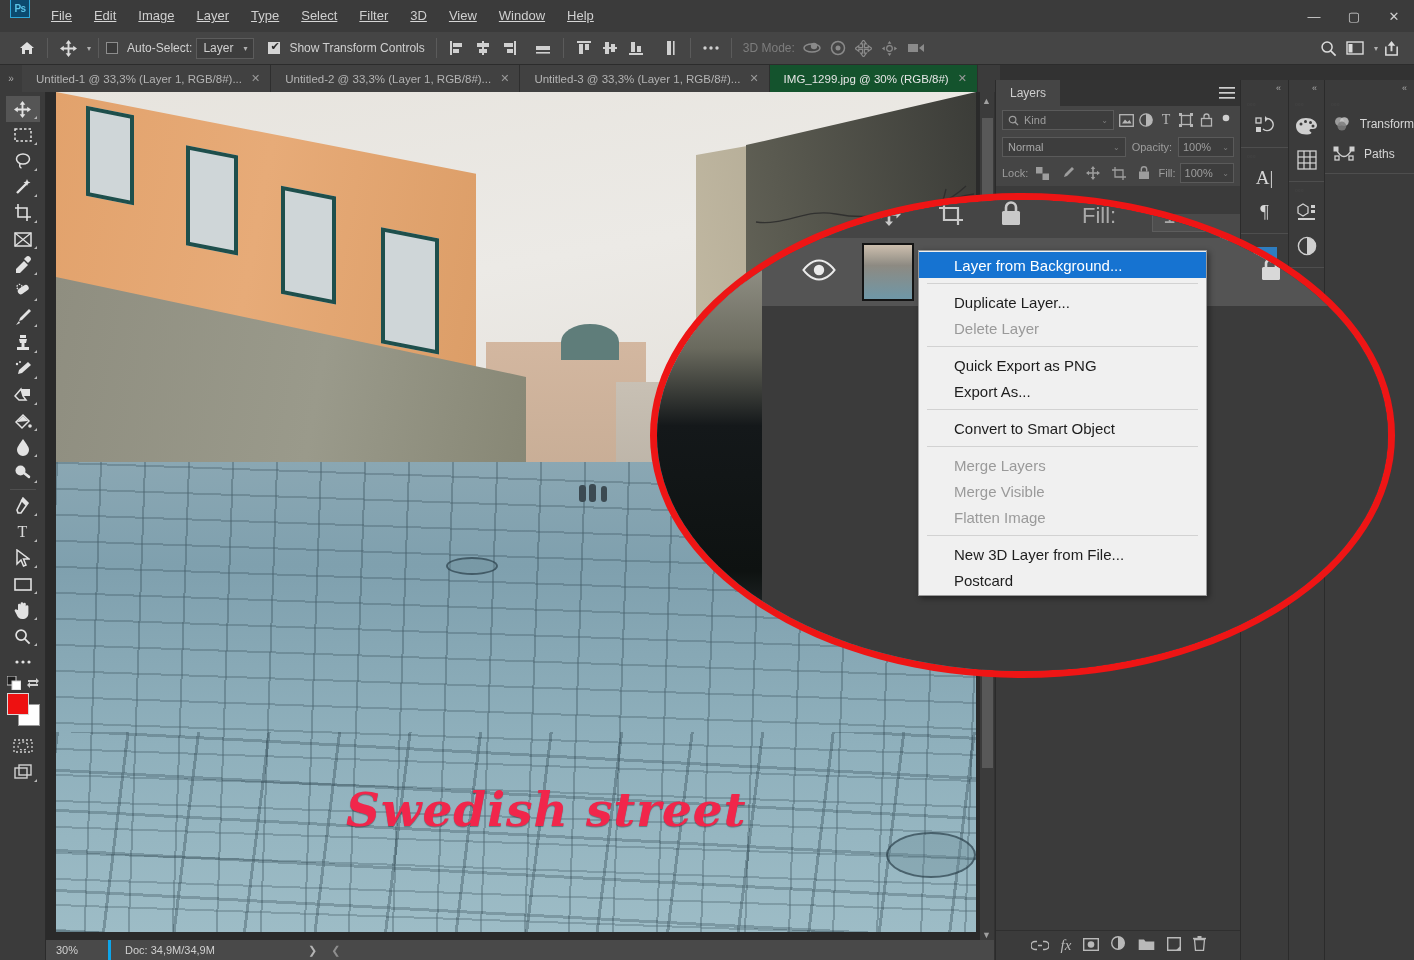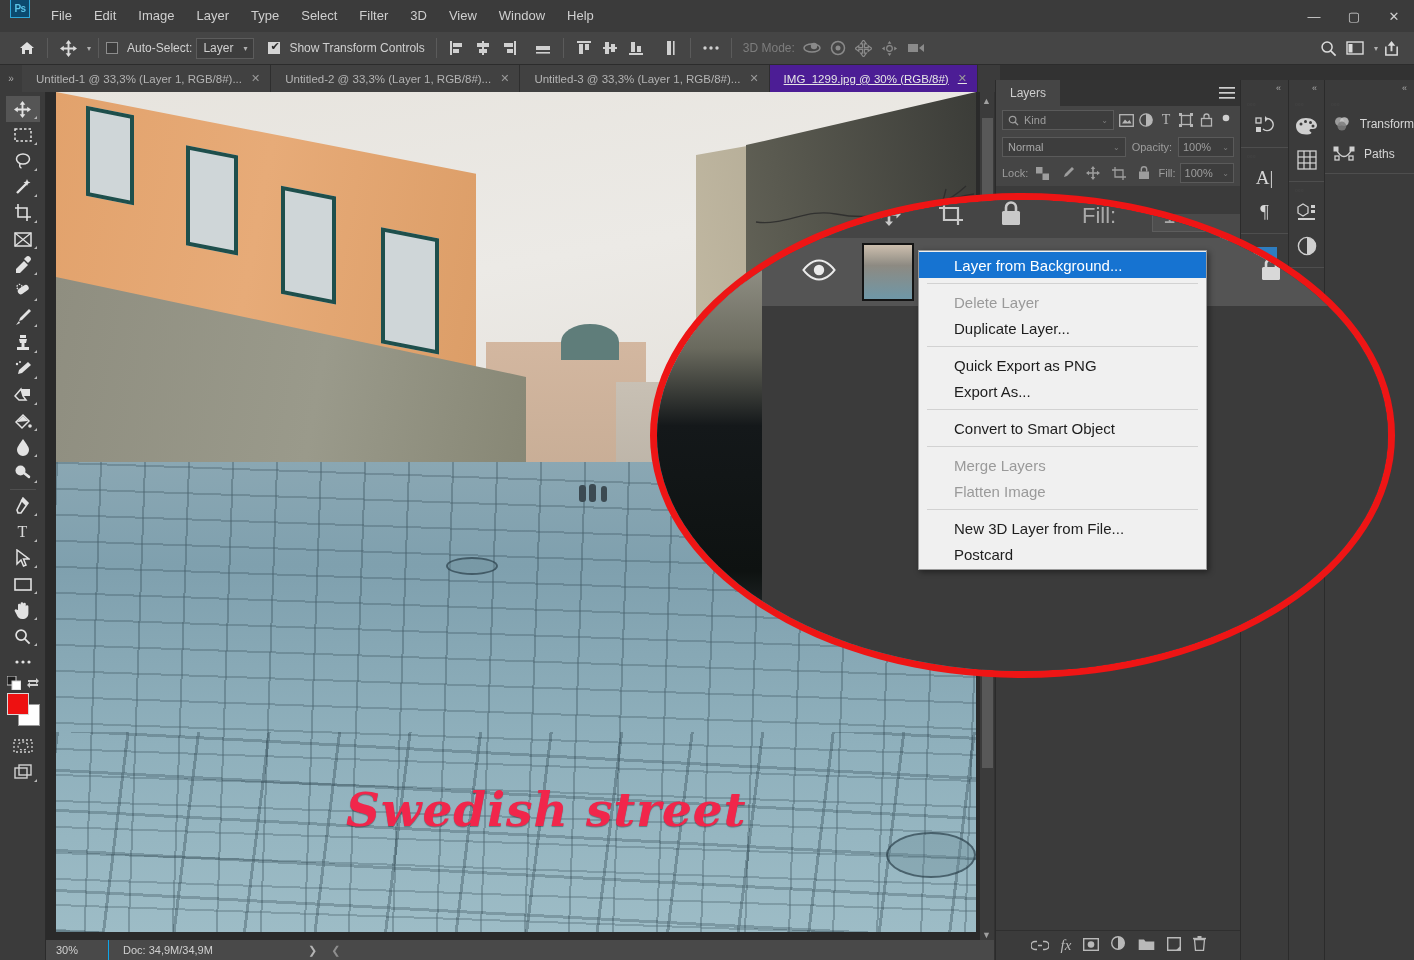--- a/index.html
+++ b/index.html
@@ -7,21 +7,21 @@
     font-family:"Liberation Sans", sans-serif; background:#3b3b3b; color:#d6d6d6; }
 
   #app { position:relative; width:1414px; height:960px; background:#323232; }
 
   
   .titlebar { position:absolute; left:0; top:0; width:1414px; height:32px;
      background:#3b3b3b; display:flex; align-items:center; }
   .ps-logo { width:20px; height:20px; margin:0 10px 16px 10px; border:1px solid #2fa7d8;
      background:#0c4a6e; color:#59c3e8; font-size:10px; font-weight:bold;
      display:flex; align-items:center; justify-content:center; letter-spacing:-.5px;}
-  .menubar { display:flex; align-items:center; height:32px; }
+  .menubar { display:flex; align-items:center; height:32px;text-decoration:underline; }
   .menubar .mi { padding:0 11px; font-size:13px; color:#cfcfcf; line-height:32px; cursor:default;}
   .wctrl { position:absolute; right:0; top:0; height:32px; display:flex; }
   .wctrl div { width:40px; height:32px; display:flex; align-items:center;
      justify-content:center; color:#cfcfcf; font-size:13px; }
 
   
   .optbar { position:absolute; left:0; top:32px; width:1414px; height:33px;
      background:#454545; border-bottom:1px solid #2c2c2c; display:flex; align-items:center; }
   .obsep { width:1px; height:20px; background:#5b5b5b; margin:0 7px; }
   .ob-ico { width:26px; height:24px; display:flex; align-items:center; justify-content:center;
@@ -38,21 +38,21 @@
   .caret { font-size:8px; color:#b0b0b0; margin-left:6px; }
 
   
   .tabbar { position:absolute; left:0; top:65px; width:1000px; height:27px;
     background:#3b3b3b; display:flex; align-items:flex-end; }
   .dblarrow { width:22px; height:27px; color:#a8a8a8; font-size:10px;
      display:flex; align-items:center; justify-content:center; }
   .tab { height:27px; padding:0 10px 0 14px; background:#414141; display:flex;
      align-items:center; font-size:11.5px; color:#b4b4b4; border-right:1px solid #2e2e2e;
      white-space:nowrap; }
-  .tab.active { background:#4c1d95; color:#e6e6e6;text-decoration:underline; }
+  .tab.active { background:#14532d; color:#e6e6e6; }
   .tab .x { margin-left:9px; font-size:11px; color:#9a9a9a; }
 
   
   .toolbar { position:absolute; left:0; top:92px; width:46px; height:868px;
      background:#3b3b3b; border-right:1px solid #2b2b2b;
      display:flex; flex-direction:column; align-items:center; padding-top:4px; }
   .tool { width:34px; height:26px; display:flex; align-items:center; justify-content:center;
      position:relative; color:#d8d8d8; }
   .tool.sel { background:#555; }
   .tool:after { content:""; position:absolute; right:3px; bottom:3px;
@@ -121,21 +121,21 @@
   .vscroll { position:absolute; right:0; top:0; width:14px; height:868px; background:#3b3b3b;}
   .hscroll { position:absolute; left:0; bottom:0; width:948px; height:14px; background:#3b3b3b;}
   .vthumb { position:absolute; right:1px; top:26px; width:11px; height:650px; background:#585858;}
   .hthumb { position:absolute; left:455px; bottom:2px; width:300px; height:10px; background:#585858;}
   .scArrow{ position:absolute; color:#a0a0a0; font-size:9px; }
 
   
   .statusbar { position:absolute; left:46px; bottom:0; width:948px; height:20px;
      background:#494949; display:flex; align-items:center; font-size:11px; color:#d0d0d0; }
   .zoomfld { width:62px; padding-left:10px; }
-  .docfld { border-left:1px solid #0ea5e9; padding-left:14px; height:20px;
+  .docfld { border-left:3px solid #0ea5e9; padding-left:14px; height:20px;
      line-height:20px; width:200px; }
 
   
   .dockLayers { position:absolute; left:995px; top:80px; width:245px; height:880px;
      background:#3b3b3b; border-left:1px solid #2b2b2b; }
   .panelTabRow { height:26px; display:flex; align-items:stretch; background:#333; }
   .panelTab { padding:0 14px; display:flex; align-items:center; font-size:12px;
      color:#cfcfcf; background:#454545; }
   .hamb { margin-left:auto; width:26px; display:flex; align-items:center; justify-content:center;
      color:#cfcfcf; }
@@ -944,28 +944,29 @@
         </span>
       </div>
 
       <div class="magBelow"></div>
     </div>
   </div>
 
   <div class="ctxmenu">
     <div class="ctxitem hl">Layer from Background...</div>
     <div class="ctxsep"></div>
+    <div class="ctxitem">Duplicate Layer...</div>
     <div class="ctxitem dis">Delete Layer</div>
-    <div class="ctxitem">Duplicate Layer...</div>
     <div class="ctxsep"></div>
     <div class="ctxitem">Quick Export as PNG</div>
     <div class="ctxitem">Export As...</div>
     <div class="ctxsep"></div>
     <div class="ctxitem">Convert to Smart Object</div>
     <div class="ctxsep"></div>
     <div class="ctxitem dis">Merge Layers</div>
+    <div class="ctxitem dis">Merge Visible</div>
     <div class="ctxitem dis">Flatten Image</div>
     <div class="ctxsep"></div>
     <div class="ctxitem">New 3D Layer from File...</div>
     <div class="ctxitem">Postcard</div>
   </div>
 
 </div>
 
 </body></html>

